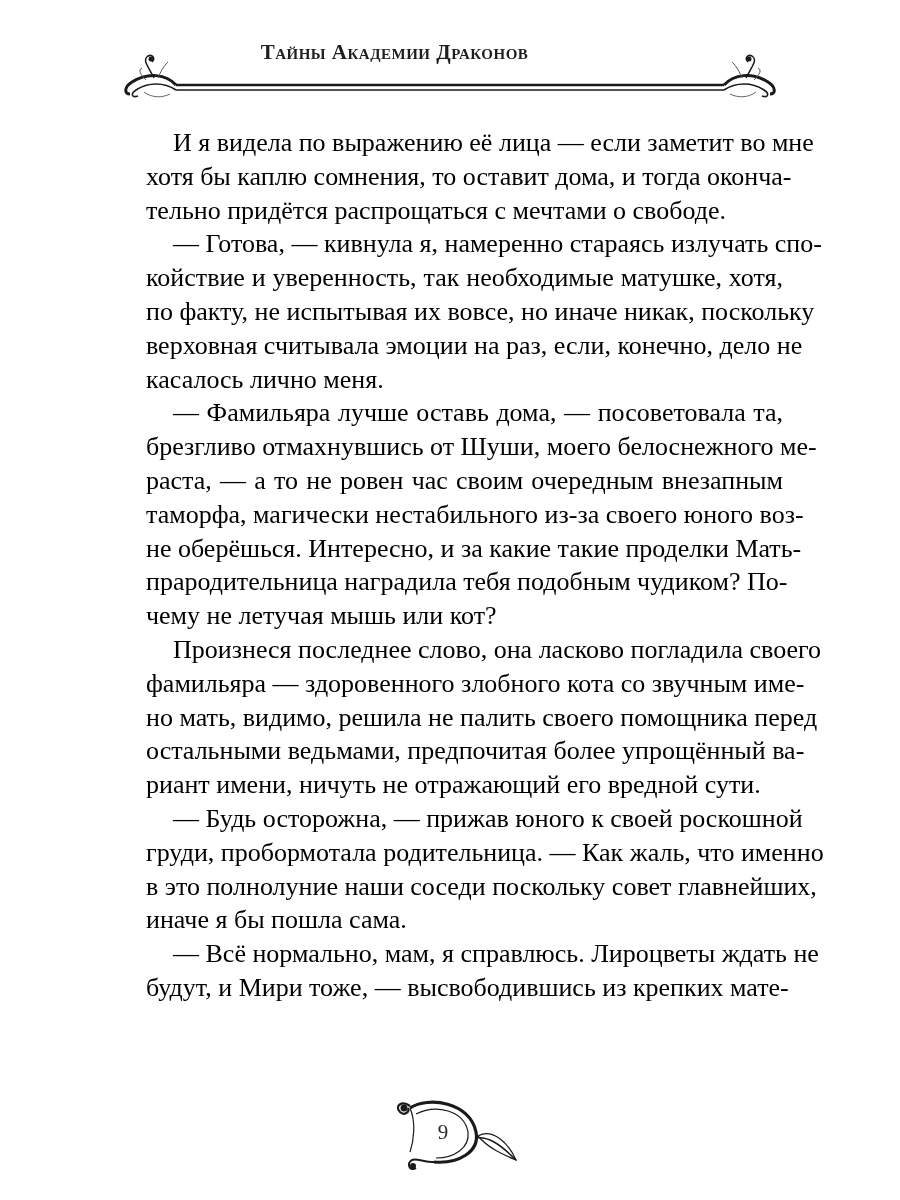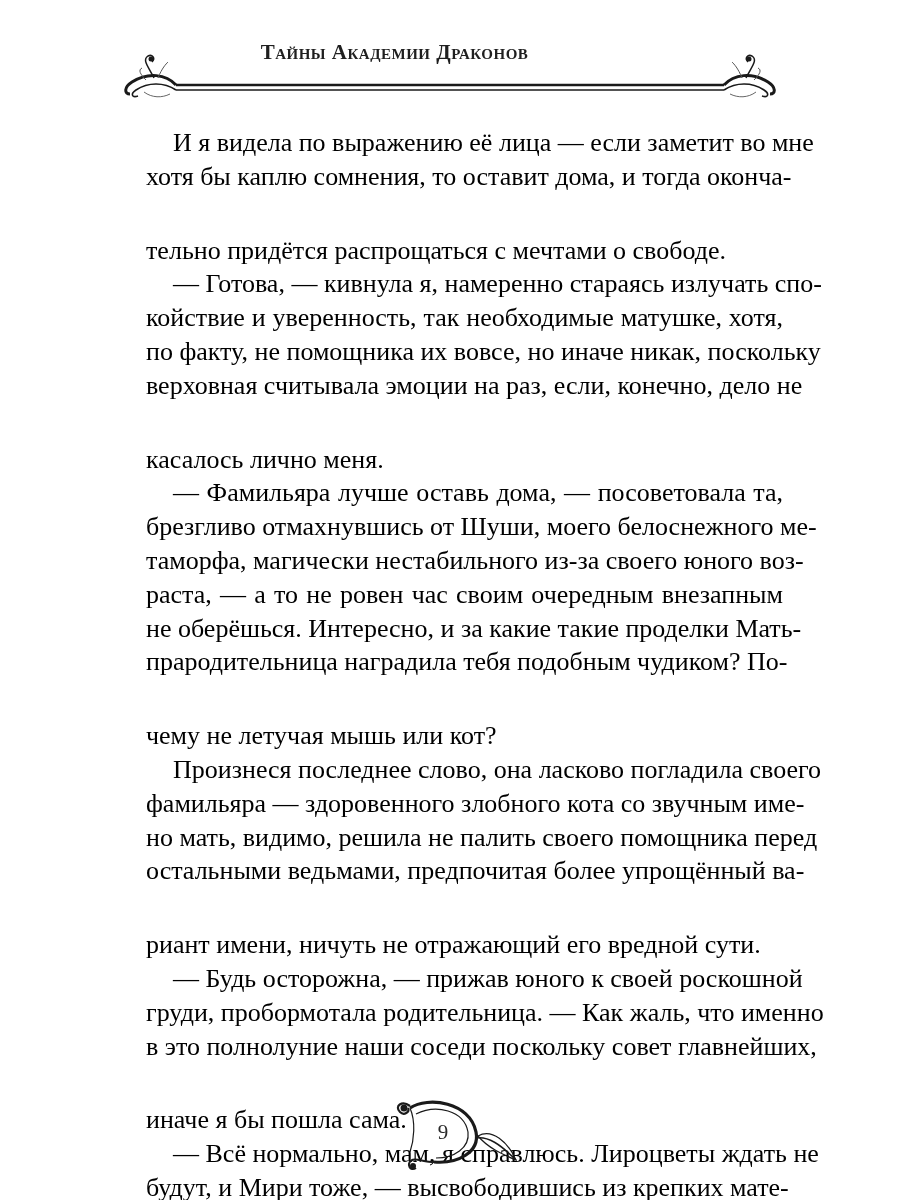--- a/index.html
+++ b/index.html
@@ -54,21 +54,20 @@
     }
     .line {
       display: block;
       white-space: nowrap;
       text-align: justify;
       text-align-last: justify;
       height: 33.8px;
     }
     .line.last {
       text-align-last: left;
-      margin-top: 40px;
     }
     .line.indent {
       padding-left: 27px;
     }
     .footer {
       position: absolute;
       left: 380px;
       top: 1088px;
       width: 150px;
       height: 90px;
@@ -113,28 +112,28 @@
 </div>
 
 <div class="text-block">
 
   <span class="line indent">И я видела по выражению её лица — если заметит во мне</span>
   <span class="line">хотя бы каплю сомнения, то оставит дома, и тогда оконча-</span>
   <span class="line last">тельно придётся распрощаться с мечтами о свободе.</span>
 
   <span class="line indent">— Готова, — кивнула я, намеренно стараясь излучать спо-</span>
   <span class="line">койствие и уверенность, так необходимые матушке, хотя,</span>
-  <span class="line">по факту, не помощника их вовсе, но иначе никак, поскольку</span>
+  <span class="line">по факту, не испытывая их вовсе, но иначе никак, поскольку</span>
   <span class="line">верховная считывала эмоции на раз, если, конечно, дело не</span>
   <span class="line last">касалось лично меня.</span>
 
   <span class="line indent">— Фамильяра лучше оставь дома, — посоветовала та,</span>
   <span class="line">брезгливо отмахнувшись от Шуши, моего белоснежного ме-</span>
+  <span class="line">раста, — а то не ровен час своим очередным внезапным</span>
   <span class="line">таморфа, магически нестабильного из-за своего юного воз-</span>
-  <span class="line">раста, — а то не ровен час своим очередным внезапным</span>
   <span class="line">не оберёшься. Интересно, и за какие такие проделки Мать-</span>
   <span class="line">прародительница наградила тебя подобным чудиком? По-</span>
   <span class="line last">чему не летучая мышь или кот?</span>
 
   <span class="line indent">Произнеся последнее слово, она ласково погладила своего</span>
   <span class="line">фамильяра — здоровенного злобного кота со звучным име-</span>
   <span class="line">но мать, видимо, решила не палить своего помощника перед</span>
   <span class="line">остальными ведьмами, предпочитая более упрощённый ва-</span>
   <span class="line last">риант имени, ничуть не отражающий его вредной сути.</span>
 

